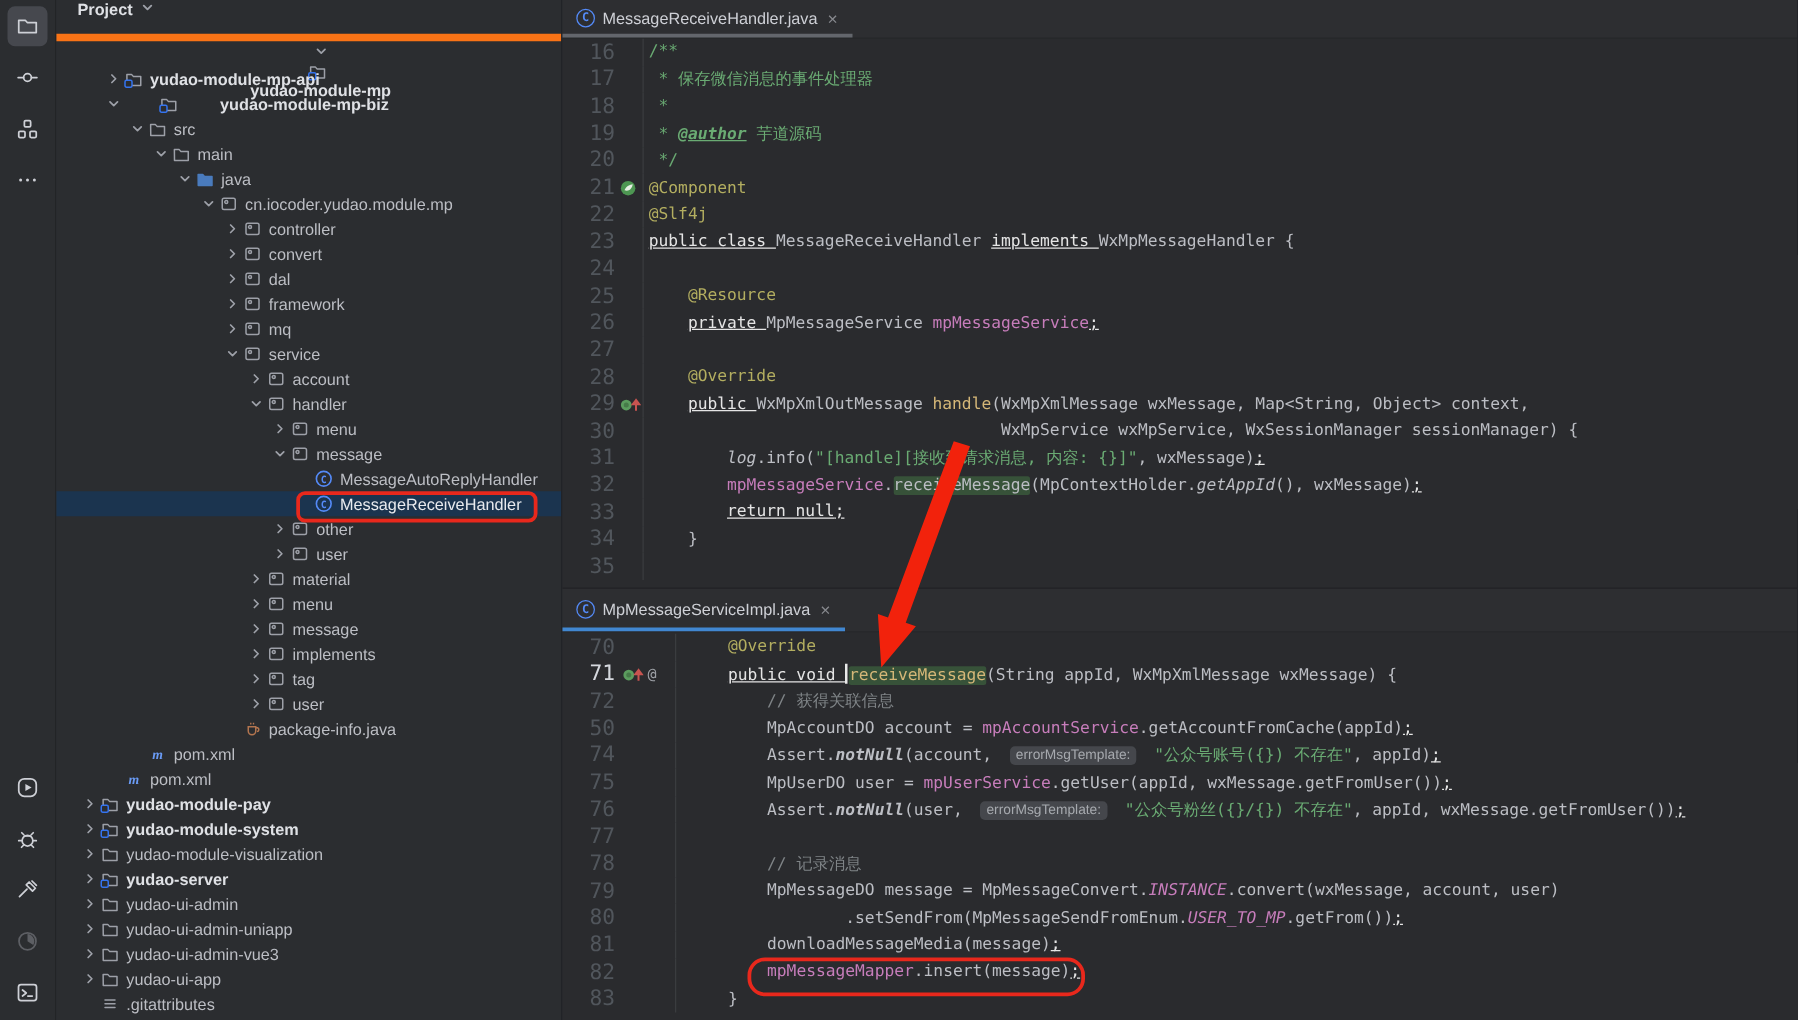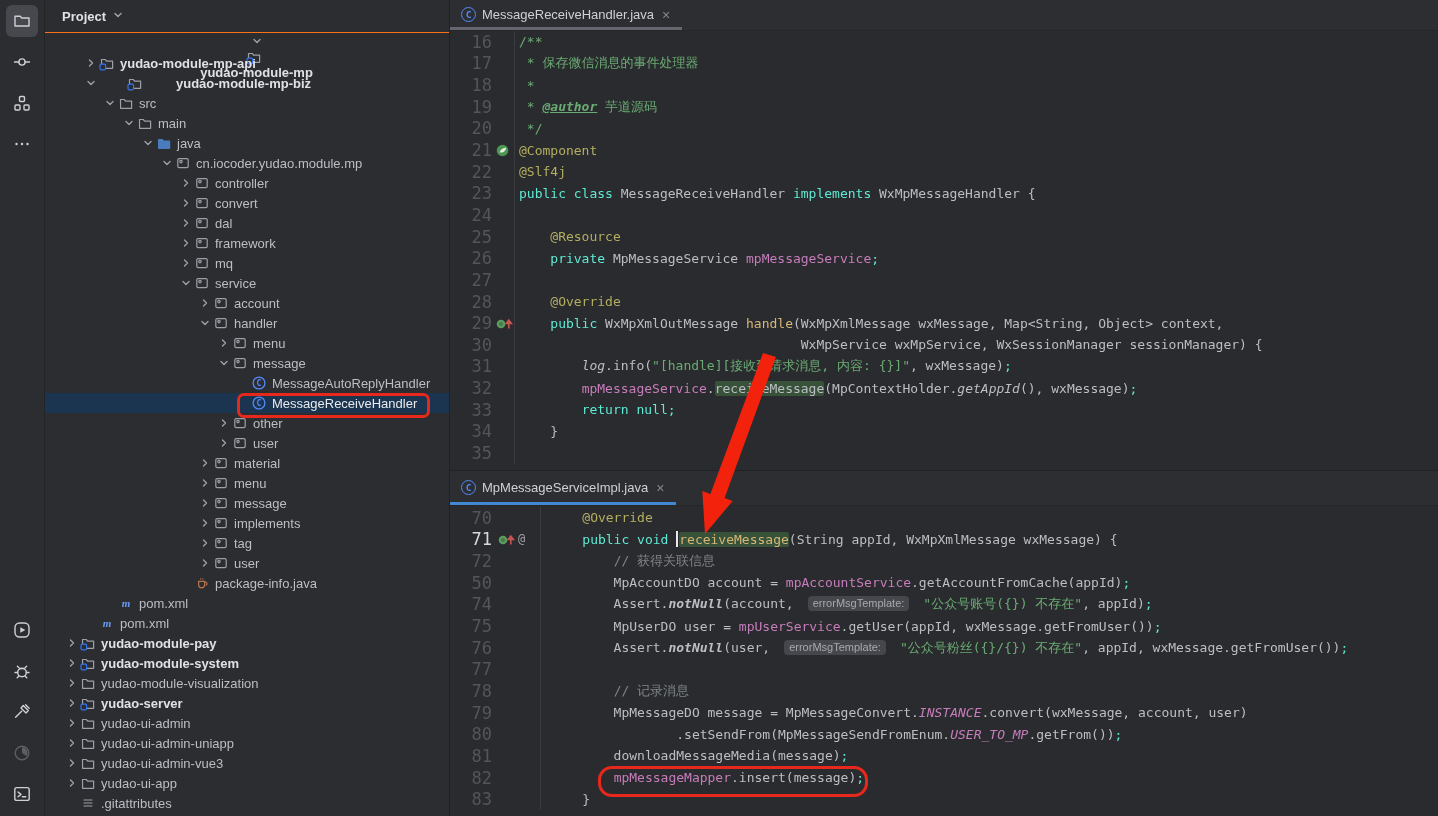--- a/index.html
+++ b/index.html
@@ -23,22 +23,22 @@
   .abicon svg { stroke:#ced0d6; fill:none; stroke-width:1.4; stroke-linecap:round; stroke-linejoin:round; }
   .abicon.active { background:#46484e; }
   .abicon.dim svg { stroke:#5d5f64; }
   .abicon.dim svg .pfill { fill:#5d5f64; stroke:none; }
   
   #projectpanel {
     position:absolute; left:45px; top:0; width:405px; height:816px;
     background:#2b2d30; border-right:1px solid #1f2124; overflow:hidden;
   }
   #projheader {
-    height:33px; display:flex; align-items:center; padding-left:17px; gap:6px;
-    border-bottom:1px solid #f97316;
+    height:33px; display:flex; padding-left:17px; gap:6px;
+    border-bottom:6px solid #f97316;
   }
   #projtitle { font-weight:bold; color:#dfe1e5; }
   #tree { position:relative; }
   .trow { height:20px; display:flex; align-items:center; white-space:nowrap; }
   .trow.sel { background:#1b344f; }
   .tchev { width:16px; height:16px; flex:0 0 16px; display:flex; align-items:center; justify-content:center; }
   .ticon { width:16px; height:16px; flex:0 0 16px; margin-right:5px; display:flex; align-items:center; justify-content:center; }
   .tlabel { color:#bcbec4; }
   .trow.bold .tlabel { font-weight:bold; color:#dfe1e5; }
   .trow.sel .tlabel { color:#e8eaee; }
@@ -72,21 +72,21 @@
   }
   .ln.cur { color:#d5d8de; }
   .gut { display:flex; align-items:center; border-right:1px solid #3a3c3f; height:100%; gap:3px; }
   #editor1 .gut { flex:0 0 23px; padding-left:4px; }
   #editor2 .gut { flex:0 0 49px; padding-left:6px; }
   .code { white-space:pre; padding-left:4px; }
   #editor2 .code { padding-left:10px; }
   .at { color:#9da0a6; font-size:12px; }
   
   .d  { color:#bcbec4; }
-  .k  { color:#5eead4; }
+  .k  { color:#e5e5e5;text-decoration:underline; }
   .a  { color:#b3ae60; }
   .c  { color:#6aab73; }
   .lc { color:#7f8487; }
   .s  { color:#6aab73; }
   .f  { color:#c77dbb; }
   .fn { color:#d5b778; }
   .si { color:#c77dbb; font-style:italic; }
   .di { color:#bcbec4; font-style:italic; }
   .bi { color:#bcbec4; font-style:italic; font-weight:bold; }
   .tag{ color:#6aab73; font-weight:bold; font-style:italic; text-decoration:underline; }

